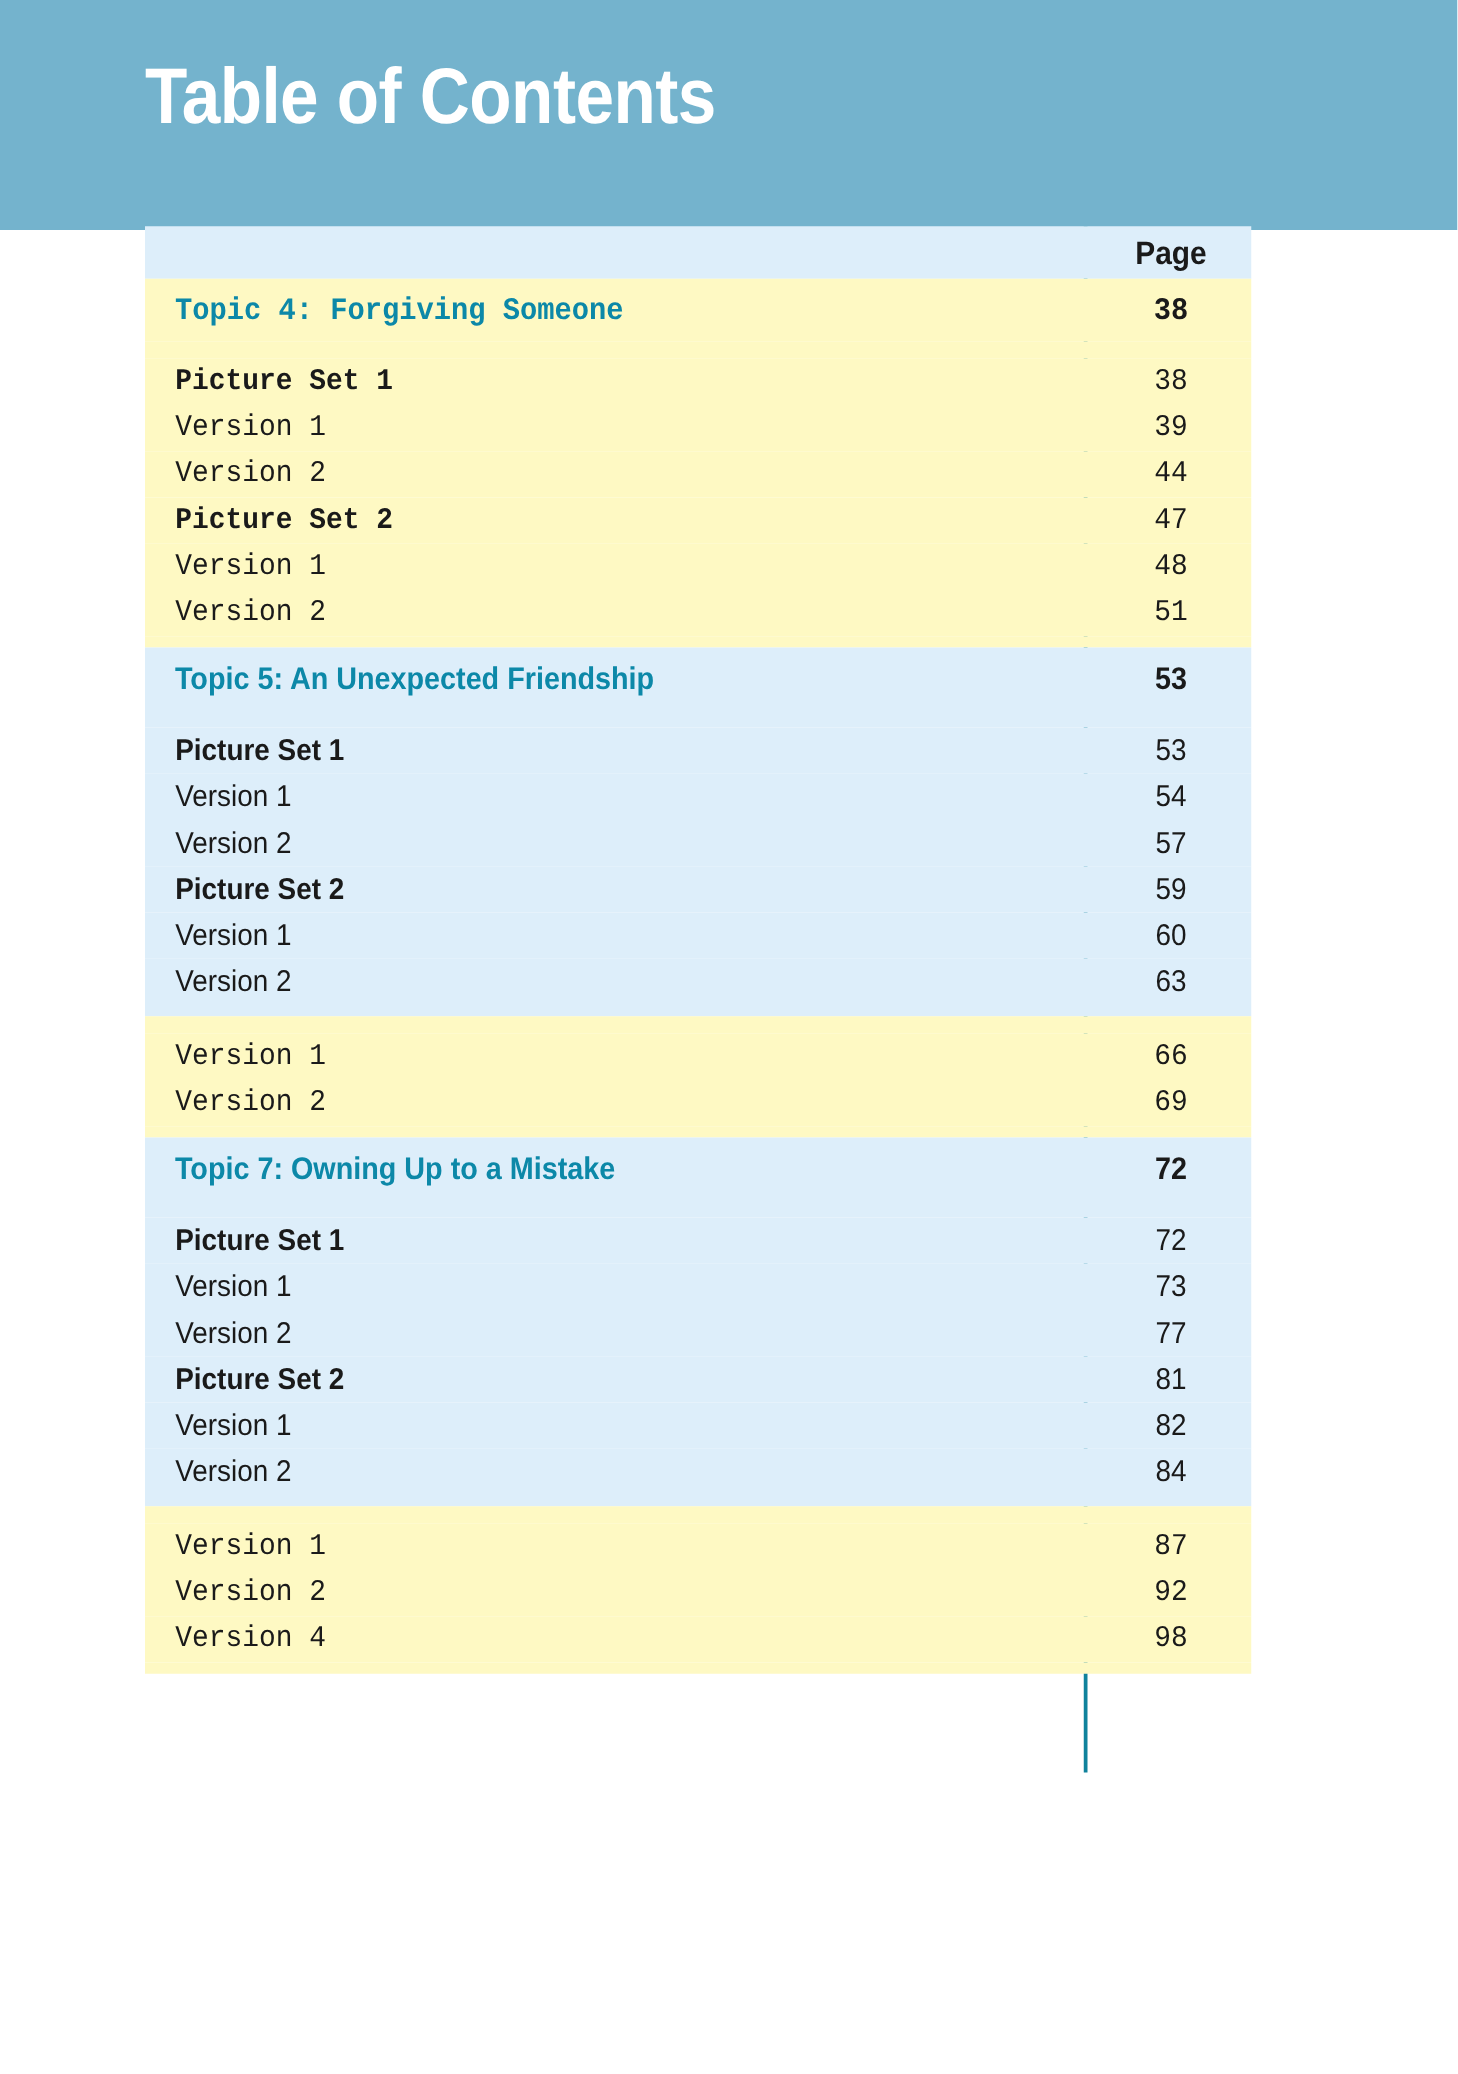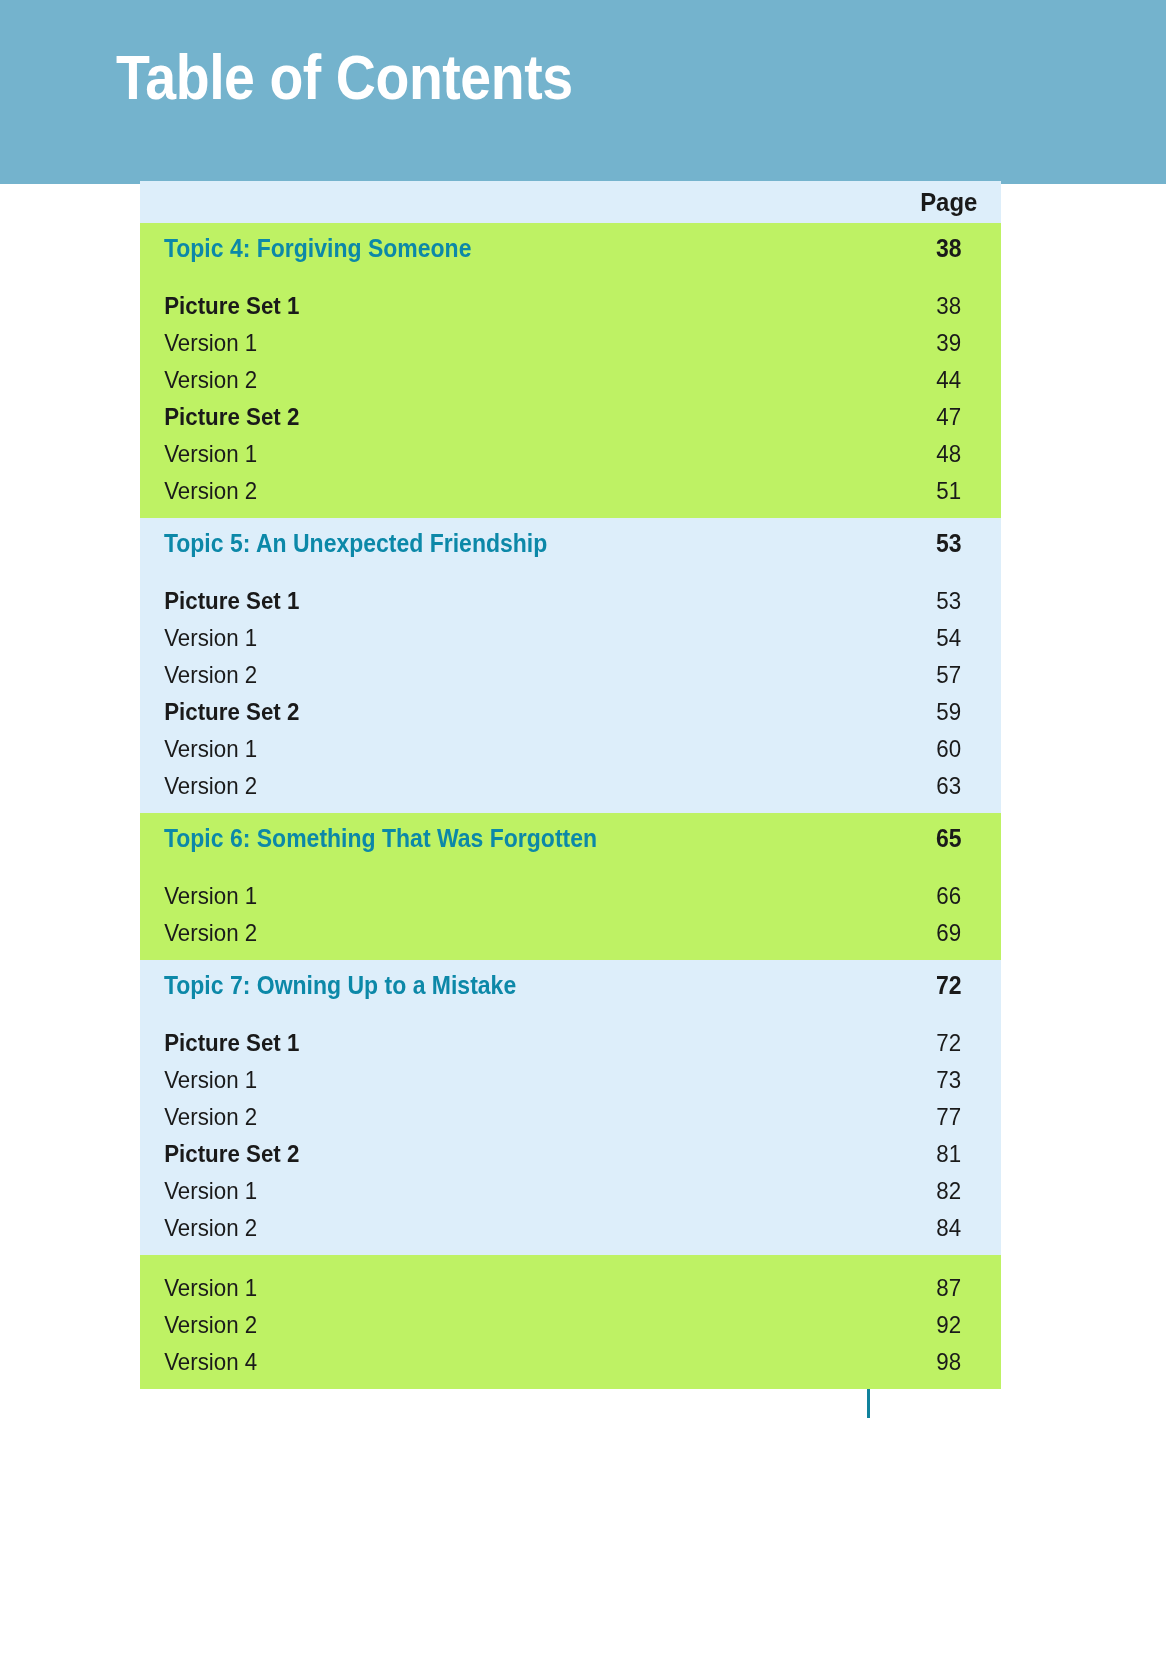--- a/index.html
+++ b/index.html
@@ -54,21 +54,20 @@
     height: 1237px;
     background: #10829c;
   }
 
   .row {
     position: relative;
     display: flex;
     align-items: center;
     height: 37px;
     box-sizing: border-box;
-    margin-left: 24px;
   }
 
   .row .label {
     flex: 0 0 751px;
     padding-left: 26px;
     box-sizing: border-box;
     white-space: nowrap;
   }
   .row .page {
     flex: 1 1 auto;
@@ -77,21 +76,22 @@
     box-sizing: border-box;
     white-space: nowrap;
   }
 
   
   .block.shaded .row,
   .row.header {
     background: #ddeefa;
   }
   .block.plain .row {
-    background: #bef264;
+    background: #fef9c3;
+    font-family: Liberation Mono, monospace;
   }
 
   
   .row.header {
     height: 42px;
   }
   .row.header .page {
     font-size: 26px;
     font-weight: bold;
     color: #1a1a1a;
@@ -243,24 +243,20 @@
         <div class="row version">
           <div class="label">Version 2</div>
           <div class="page">63</div>
         </div>
         <div class="row tail">
           <div class="label"></div>
           <div class="page"></div>
         </div>
       </div>
       <div class="block plain">
-        <div class="row topic">
-          <div class="label">Topic 6: Something That Was Forgotten</div>
-          <div class="page">65</div>
-        </div>
         <div class="row gap">
           <div class="label"></div>
           <div class="page"></div>
         </div>
         <div class="row version">
           <div class="label">Version 1</div>
           <div class="page">66</div>
         </div>
         <div class="row version">
           <div class="label">Version 2</div>

